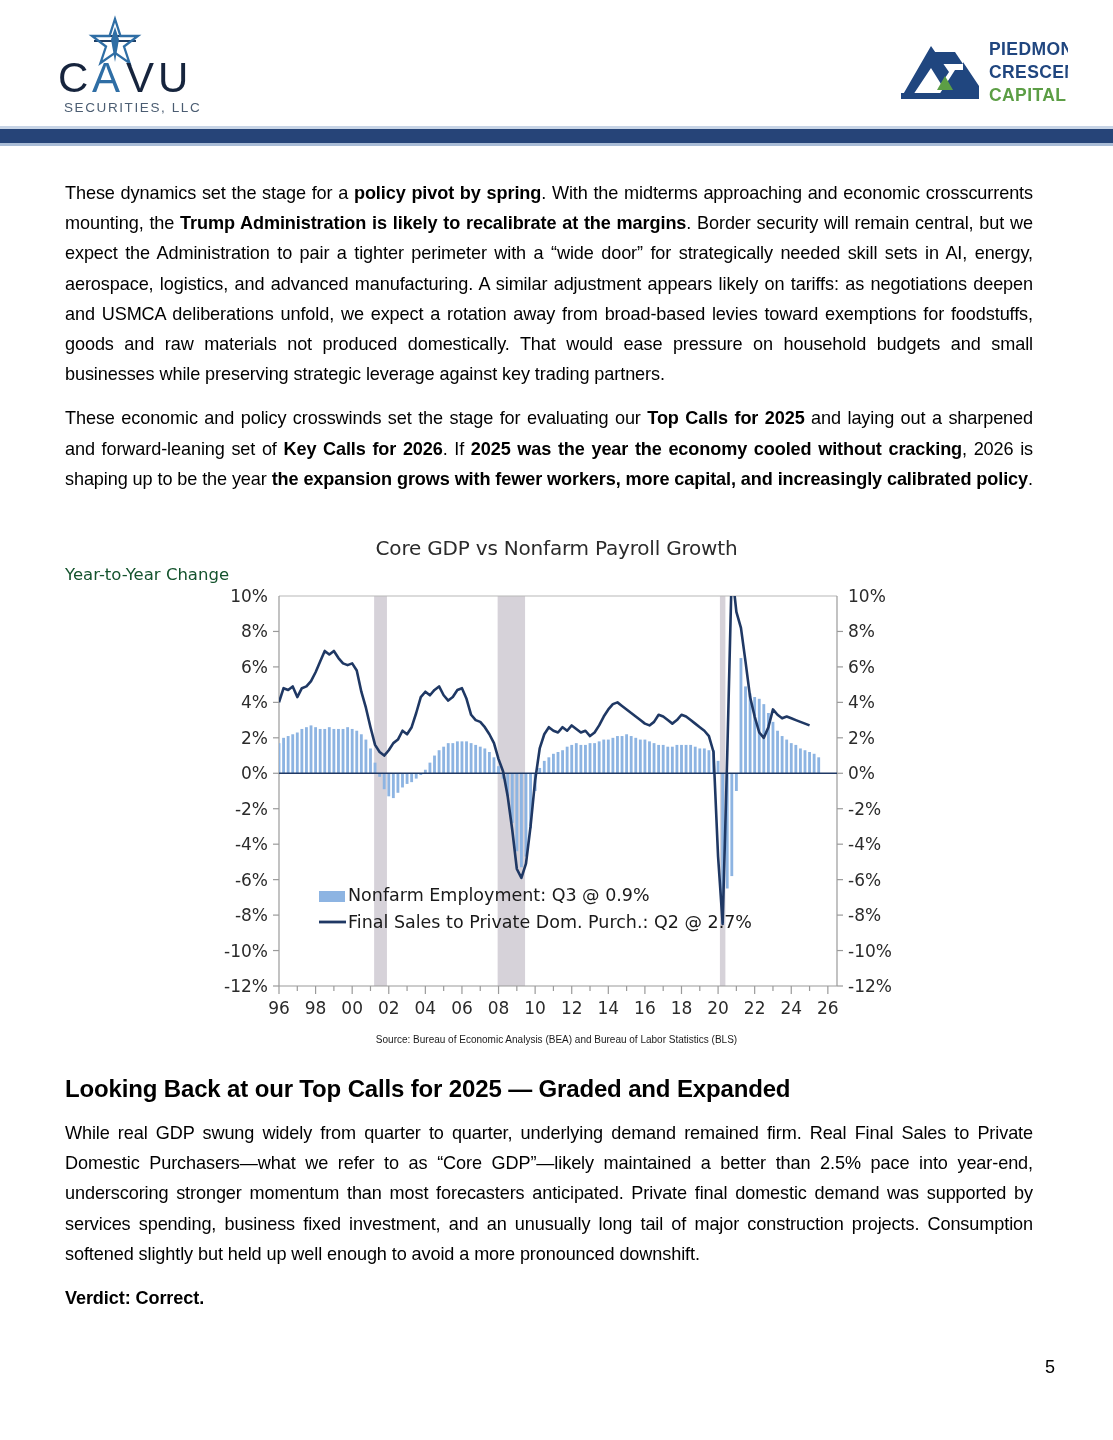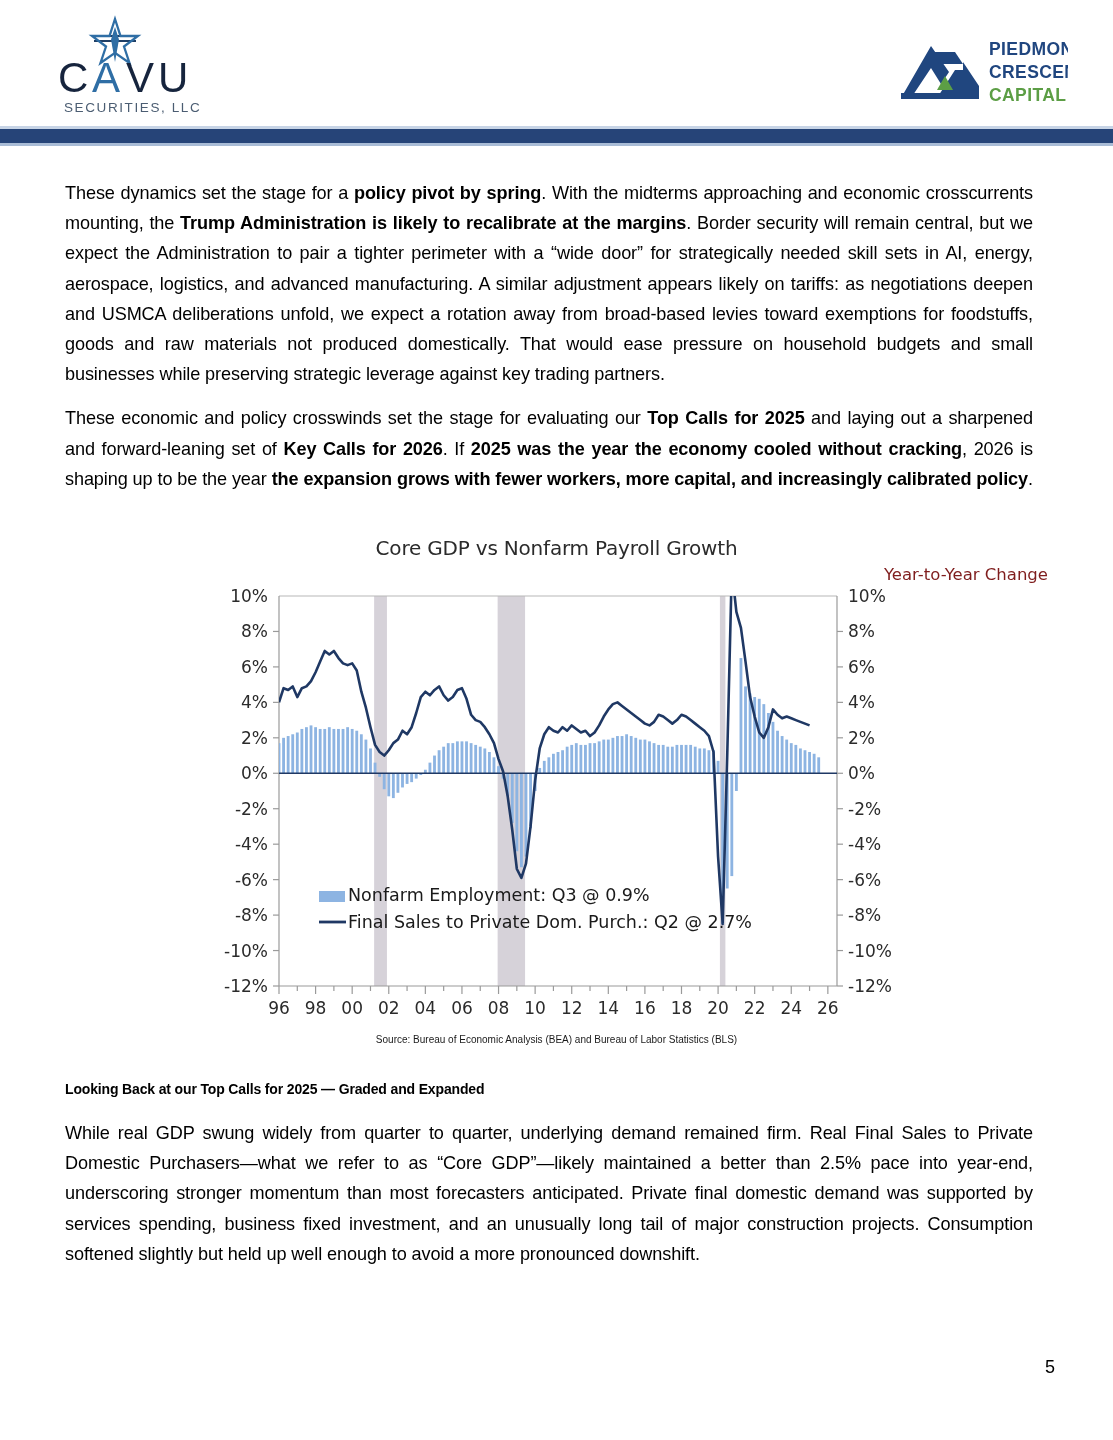--- a/index.html
+++ b/index.html
@@ -73,21 +73,21 @@
     line-height: 30.2px;
     text-align: justify;
     font-family: Liberation Sans, sans-serif;
     letter-spacing: -0.1px;
   }
   p.body-text.last { margin-bottom: 0; }
   .b { font-weight: bold; }
 
   h3.heading {
     margin: 0 0 16px 0;
-    font-size: 14px;
+    font-size: 24px;
     font-weight: bold;
     line-height: 26px;
     letter-spacing: -0.15px;
   }
 
   
   .chart-block {
     position: absolute;
     left: 0;
     top: 355px;
@@ -95,23 +95,23 @@
   }
   .chart-title {
     text-align: center;
     font-size: 20px;
     color: #2b2b2b;
     font-family: "DejaVu Sans", sans-serif;
     line-height: 30px;
     letter-spacing: -0.2px;
   }
   .chart-subtitle {
-    text-align: right;
+    text-align: left;
     font-size: 16.5px;
-    color: #7f1d1d;
+    color: #14532d;
     font-family: "DejaVu Sans", sans-serif;
     margin-top: 2px;
     line-height: 20px;
   }
   .chart-svg-wrap {
     margin-top: 3px;
     display: flex;
     justify-content: center;
   }
   .chart-source {
@@ -435,17 +435,18 @@
           </g>
         </svg>
     </div>
 
     <div class="chart-source">Source: Bureau of Economic Analysis (BEA) and Bureau of Labor Statistics (BLS)</div>
   </div>
 
   <div style="position:absolute; left:0; top:898px; width:983px;">
     <h3 class="heading">Looking Back at our Top Calls for 2025 — Graded and Expanded</h3>
     <p class="body-text">While real GDP swung widely from quarter to quarter, underlying demand remained firm. Real Final Sales to Private Domestic Purchasers—what we refer to as “Core GDP”—likely maintained a better than 2.5% pace into year-end, underscoring stronger momentum than most forecasters anticipated. Private final domestic demand was supported by services spending, business fixed investment, and an unusually long tail of major construction projects. Consumption softened slightly but held up well enough to avoid a more pronounced downshift.</p>
+    <p class="body-text b">Verdict: Correct.</p>
   </div>
 
 </div>
 
 <div class="page-number">5</div>
 
 </body></html>

